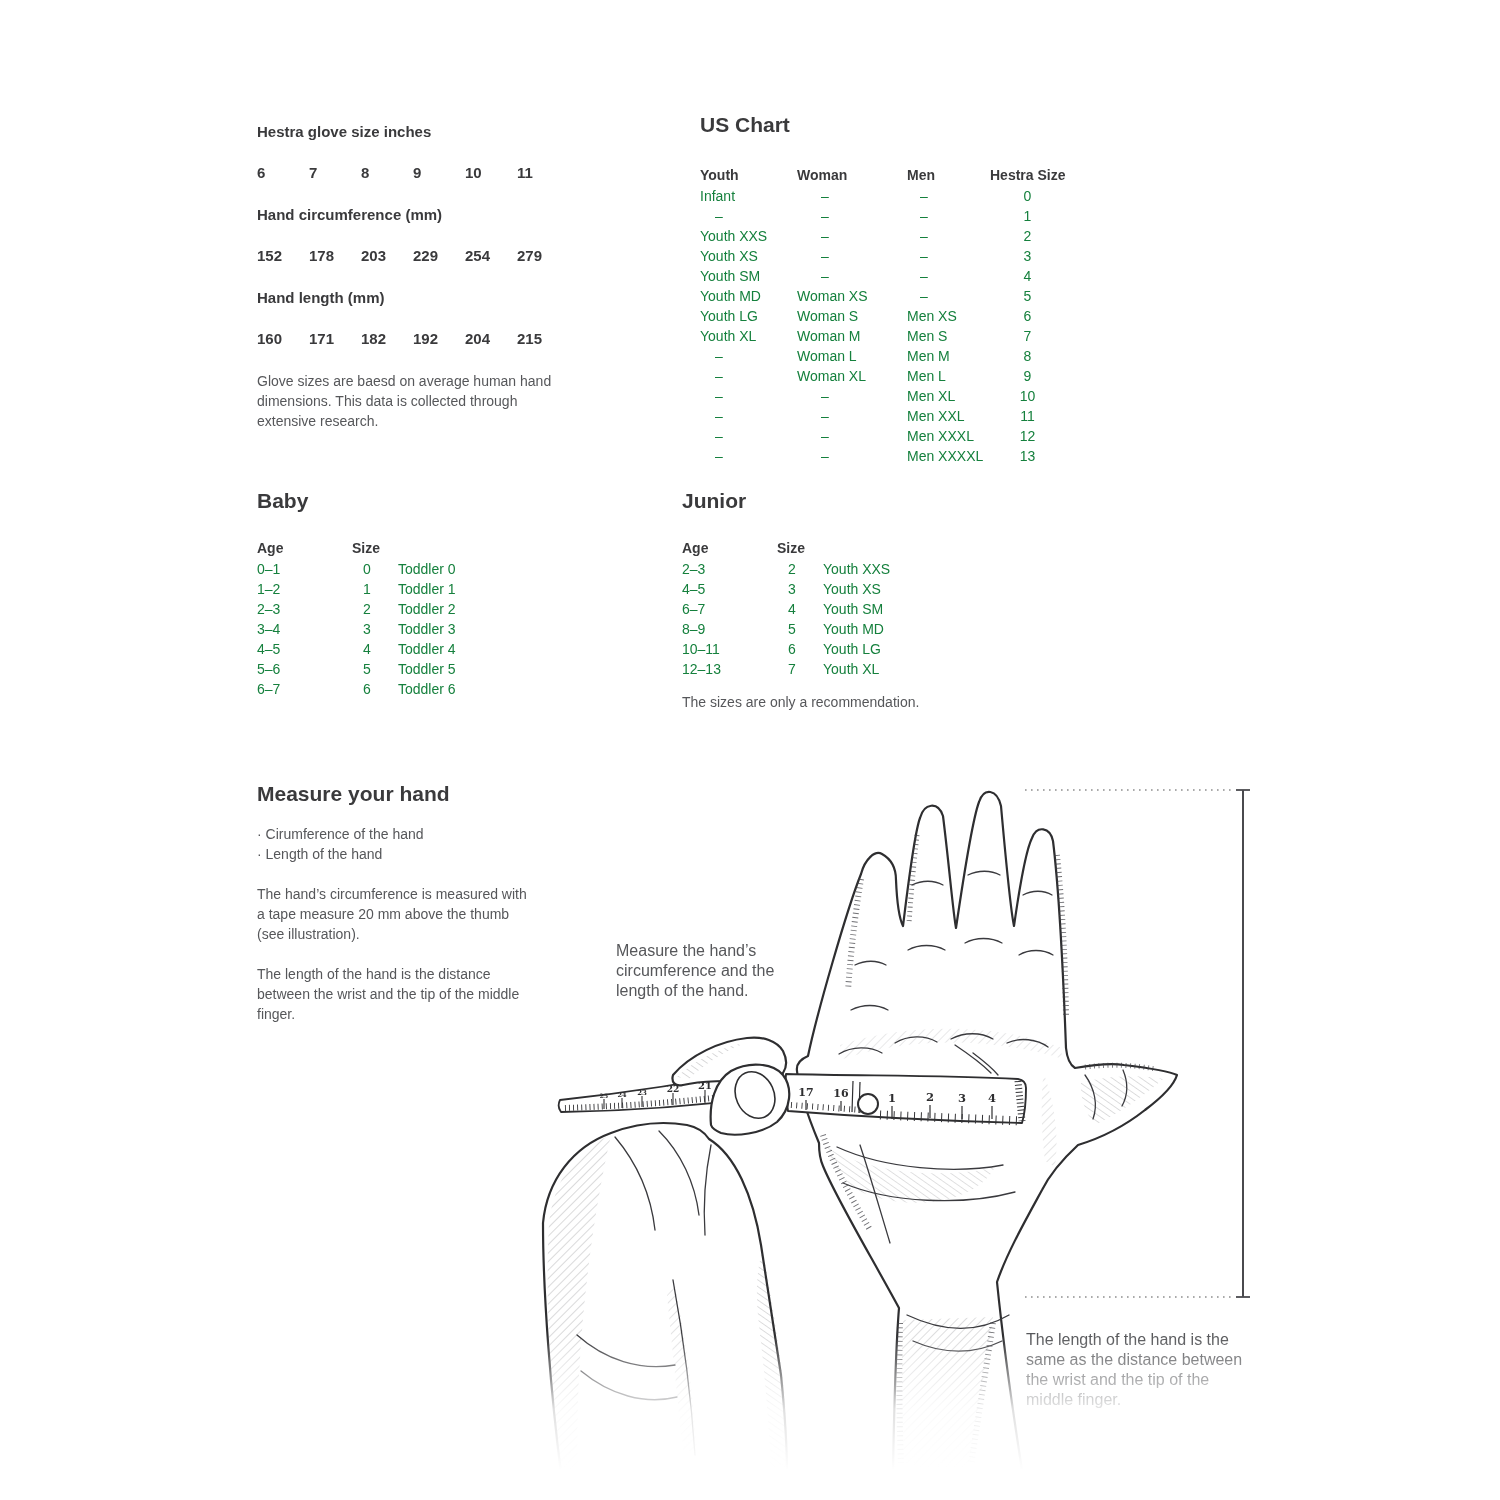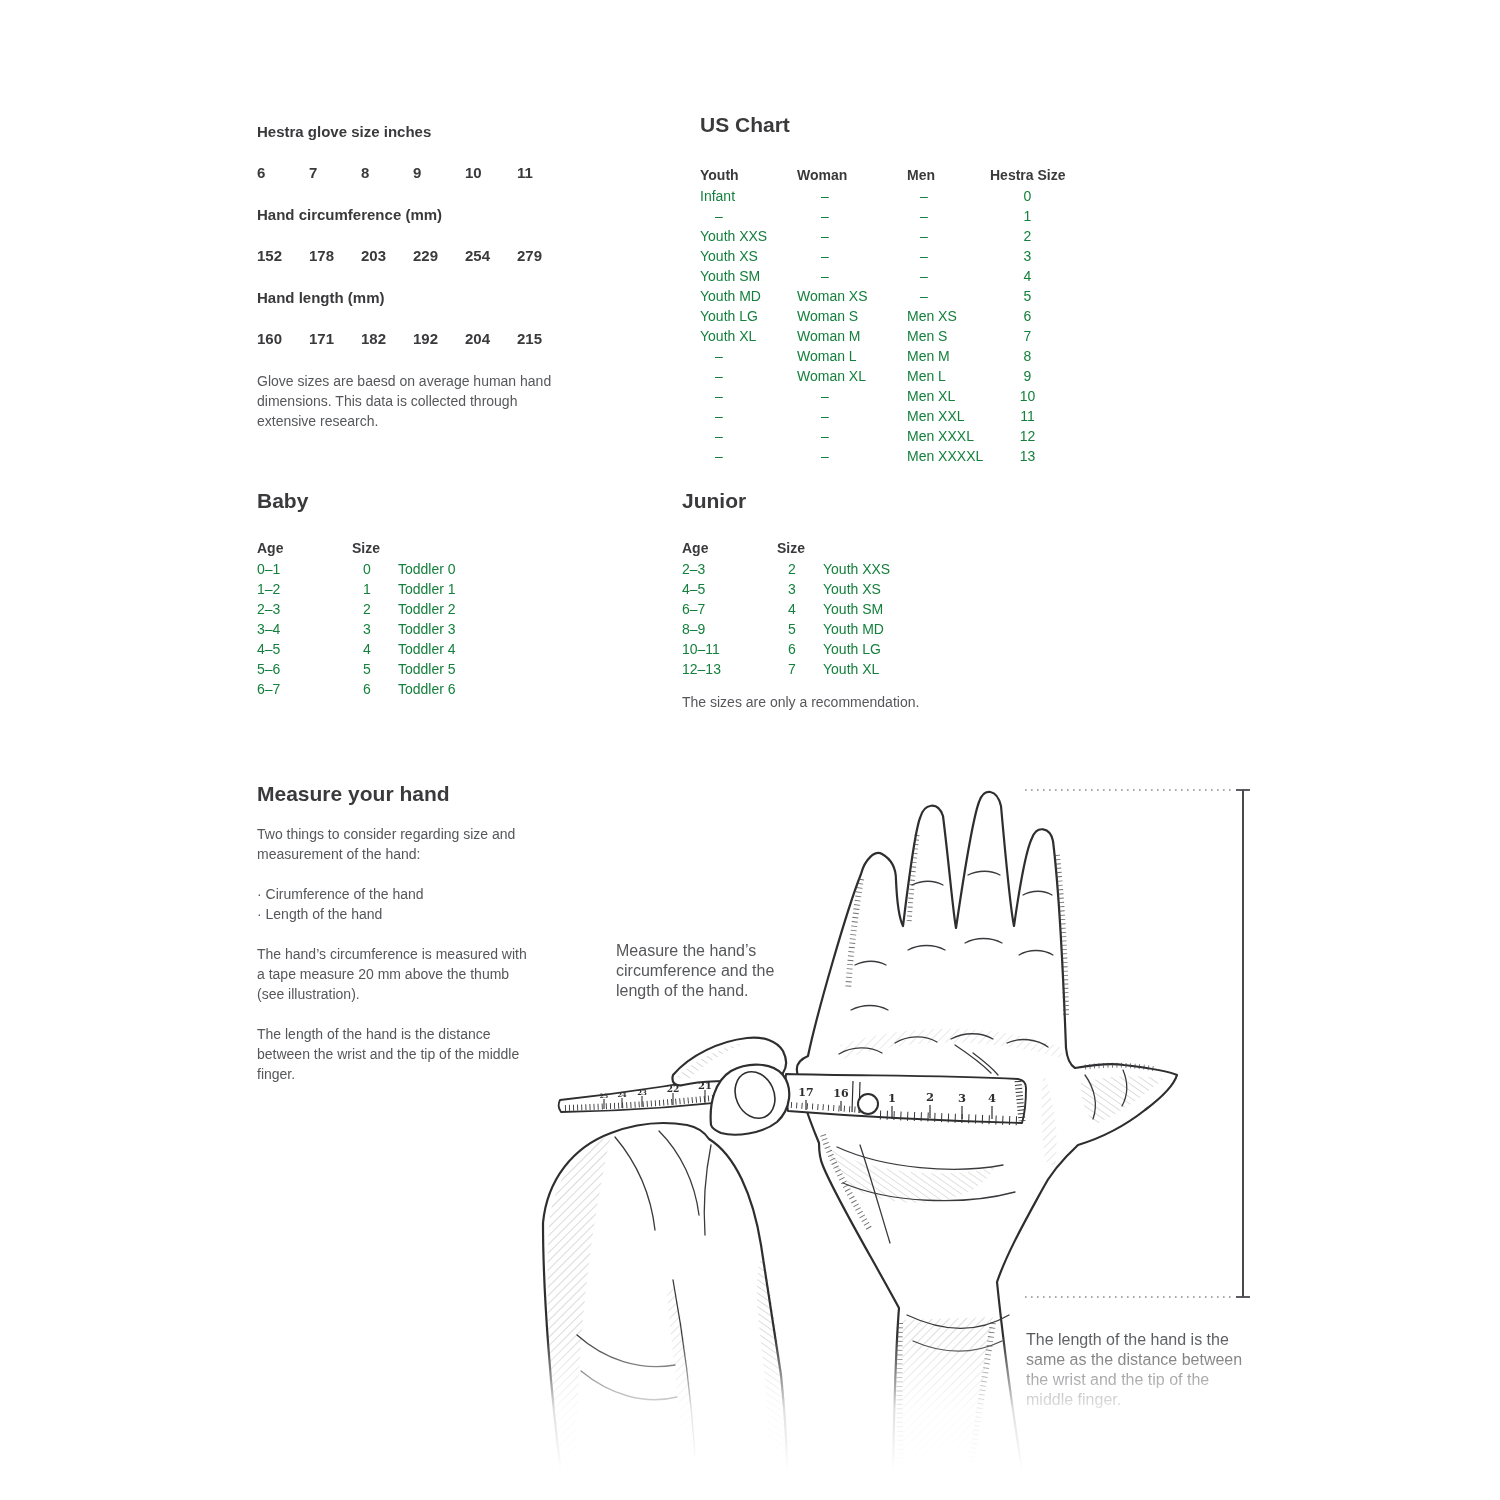--- a/index.html
+++ b/index.html
@@ -267,24 +267,20 @@
           <span class="tc c1">7</span>
           <span class="tc c2">Youth XL</span>
         </div>
       </div>
     <p class="jnote">The sizes are only a recommendation.</p>
   </section>
 
   <section class="measure-text">
     <h2 class="h2">Measure your hand</h2>
     <p class="mpara lines">
-        <span>Two things to consider regarding size and</span>
-        <span>measurement of the hand:</span>
-      </p>
-    <p class="mpara lines">
         <span>· Cirumference of the hand</span>
         <span>· Length of the hand</span>
       </p>
     <p class="mpara lines">
         <span>The hand’s circumference is measured with</span>
         <span>a tape measure 20 mm above the thumb</span>
         <span>(see illustration).</span>
       </p>
     <p class="mpara lines">
         <span>The length of the hand is the distance</span>

